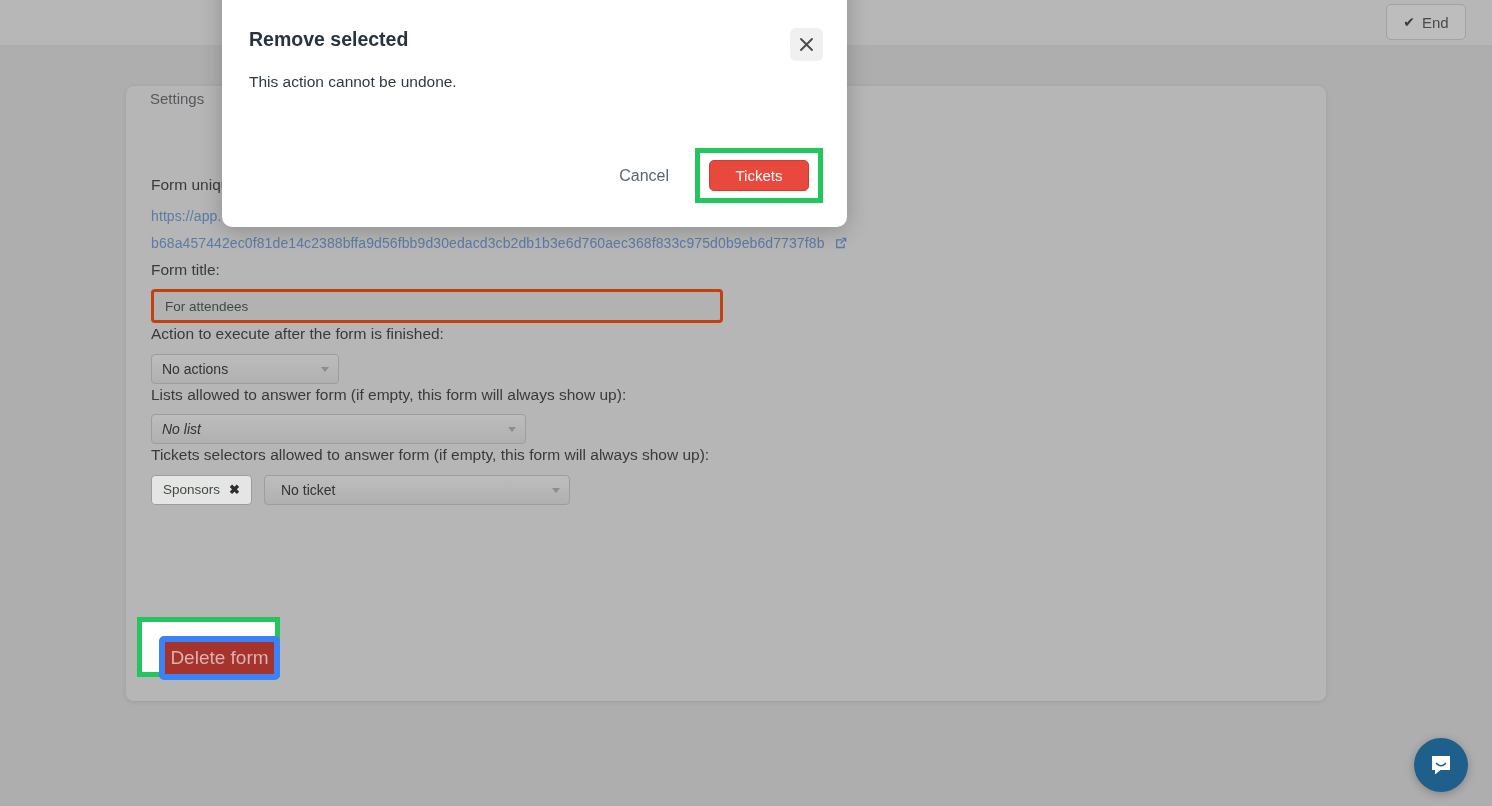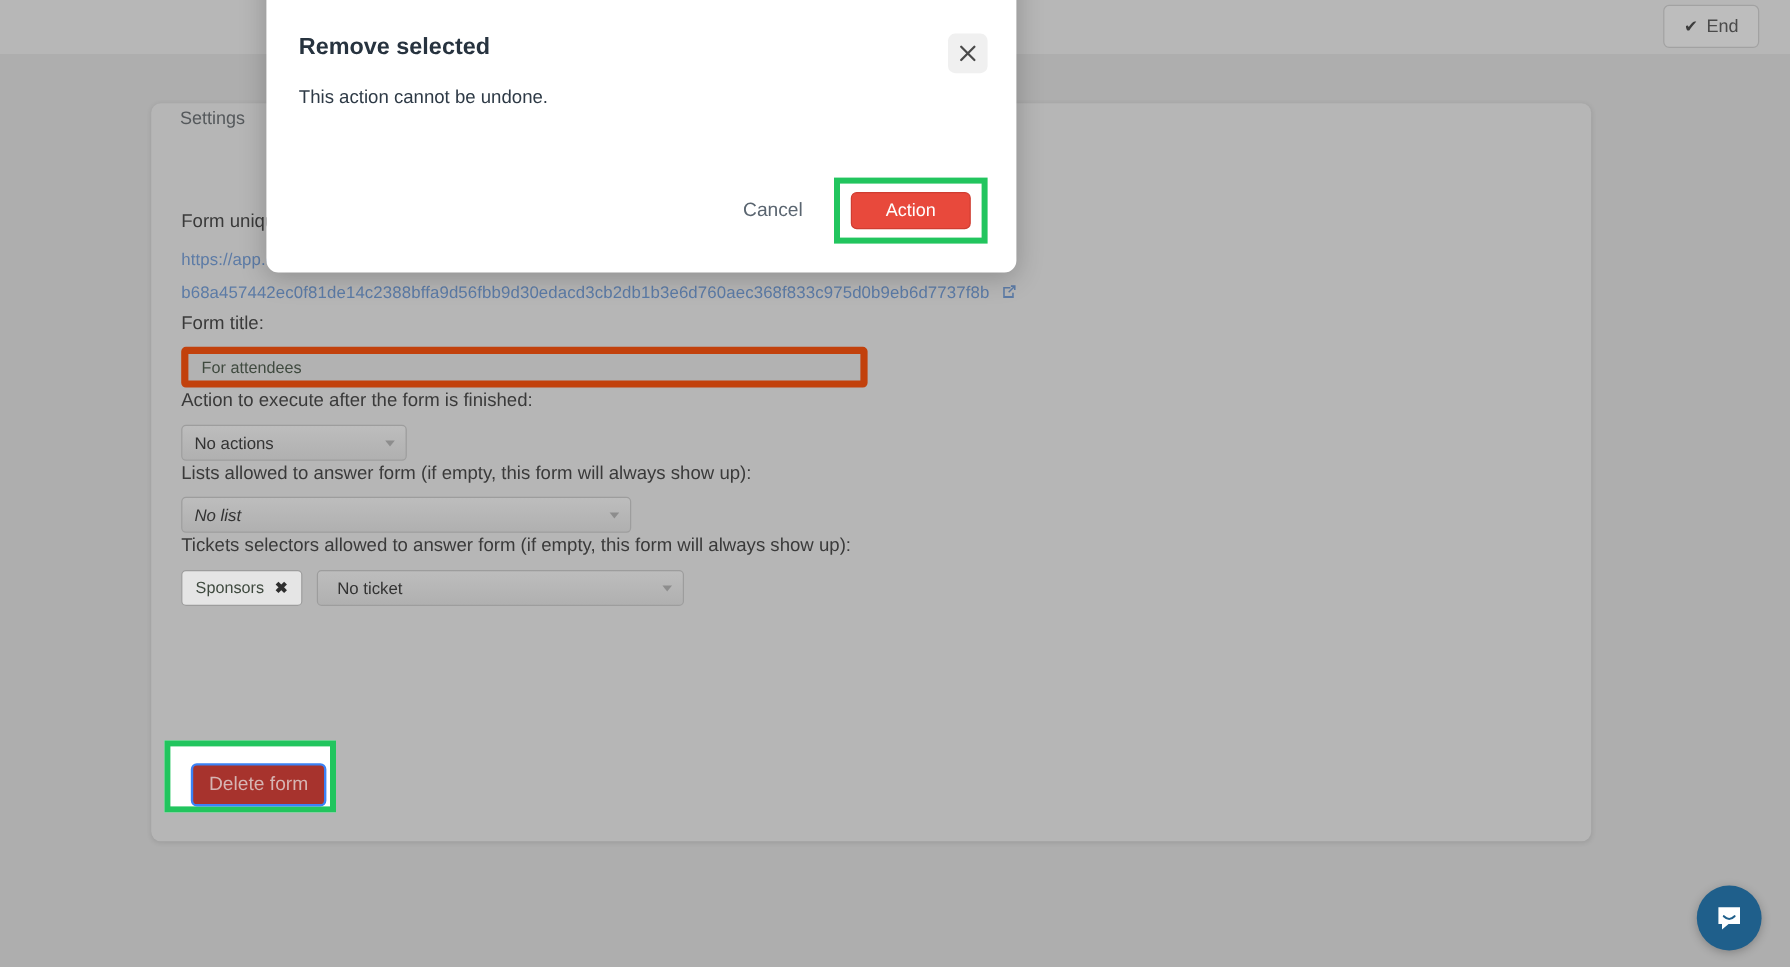--- a/index.html
+++ b/index.html
@@ -71,21 +71,21 @@
     letter-spacing: 0.1px;
   }
   .ext-icon {
     display: inline-block; vertical-align: -2px;
     margin-left: 5px;
   }
 
   .text-input {
     width: 572px; height: 34px;
     box-sizing: border-box;
-    border: 6px solid #c2410c;
+    border: 3px solid #c2410c;
     border-radius: 4px;
     background: #b2b2b2;
     font-size: 13.5px;
     color: #3f4a3f;
     padding: 0 11px;
     display: flex; align-items: center;
   }
 
   .select {
     position: relative;
@@ -136,24 +136,24 @@
     border: 5px solid #22c55e;
     background: #ffffff;
     box-sizing: border-box;
   }
   .hl-delete { left: 137px; top: 617px; width: 143px; height: 60px; }
 
   .delete-form-button {
     position: absolute; left: 17px; top: 14px;
     width: 109px; height: 32px;
     background: #a7332d;
-    border: 2px solid #3b82f6;
+    border: 6px solid #3b82f6;
     border-radius: 5px;
     color: #d6b5b3;
-    font-size: 16px;
+    font-size: 19px;
     display: flex; align-items: center; justify-content: center;
     cursor: pointer;
   }
 
   
   .modal {
     position: absolute;
     left: 222px; top: -34px;
     width: 625px; height: 261px;
     background: #ffffff;
@@ -302,21 +302,21 @@
       <svg width="17" height="17" viewBox="0 0 17 17">
         <path d="M3 3 L14 14 M14 3 L3 14" stroke="#4a4a4a" stroke-width="1.9" stroke-linecap="round"></path>
       </svg>
     </button>
     <div class="modal-body">
       <div class="modal-line">This action cannot be undone.</div>
     </div>
     <div class="modal-footer">
       <button class="cancel-button">Cancel</button>
       <span class="hl-remove">
-        <button class="remove-button">Action</button>
+        <button class="remove-button">Tickets</button>
       </span>
     </div>
   </div>
 
   <div class="intercom">
     <svg width="28" height="28" viewBox="0 0 28 28">
       <path d="M5 5 h18 v14 h-9.5 l-5.5 4.5 V19 H5 Z" fill="#ffffff"></path>
       <path d="M9.5 12.5 q4.5 4.5 9 0" stroke="#1f5f8b" stroke-width="1.7" fill="none" stroke-linecap="round"></path>
     </svg>
   </div>

